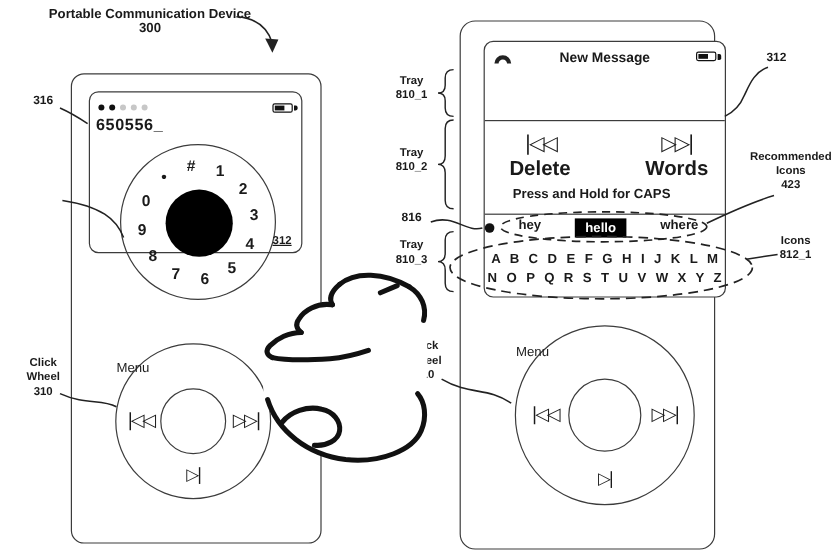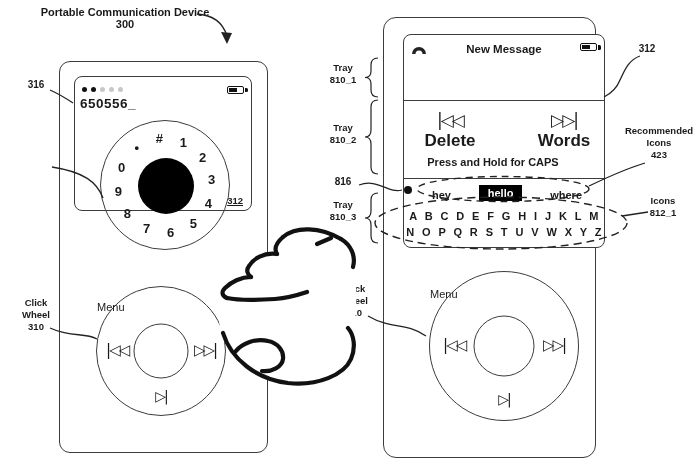--- a/index.html
+++ b/index.html
@@ -45,21 +45,21 @@
   
   .msg-title{position:absolute;left:0;right:0;top:8px;text-align:center;font-weight:bold;font-size:11.5px;}
   .phone-ic{position:absolute;left:7px;top:7px;}
   .batt-r{position:absolute;right:7px;top:8px;}
   .hline{position:absolute;left:0;right:0;border-top:1.5px solid #3c3c3c;}
   .ctrl-col{position:absolute;top:75px;width:64px;text-align:center;}
   .ctrl-col .glyph{font-size:17px;letter-spacing:-2px;font-family:"DejaVu Sans",sans-serif;}
   .ctrl-col .clabel{font-weight:bold;font-size:17px;margin-top:1px;}
   .col-delete{left:14px;} .col-space{left:128px;}
   .caps{position:absolute;left:0;top:121px;width:178px;text-align:center;font-weight:bold;font-size:11px;}
-  .words{position:absolute;left:28px;top:147px;width:150px;height:19px;display:flex;justify-content:space-between;align-items:flex-end;}
+  .words{position:absolute;left:28px;top:147px;width:150px;height:19px;display:flex;justify-content:space-between;align-items:flex-start;}
   .word{font-weight:bold;font-size:11px;}
   .word.selected{background:#000;color:#fff;padding:2px 9px;}
   .keyboard{position:absolute;left:0;right:0;top:175px;}
   .krow{text-align:center;font-weight:bold;font-size:11px;word-spacing:4px;letter-spacing:.4px;}
   .krow + .krow{margin-top:4px;}
 
   
   .lbl{position:absolute;z-index:2;font-weight:bold;font-size:9.5px;line-height:1.25;text-align:center;color:#1a1a1a;}
   .lbl-title{left:40px;top:6px;width:170px;font-size:11px;line-height:1.1;}
   .lbl-316{left:22px;top:79px;width:28px;font-size:10px;}

